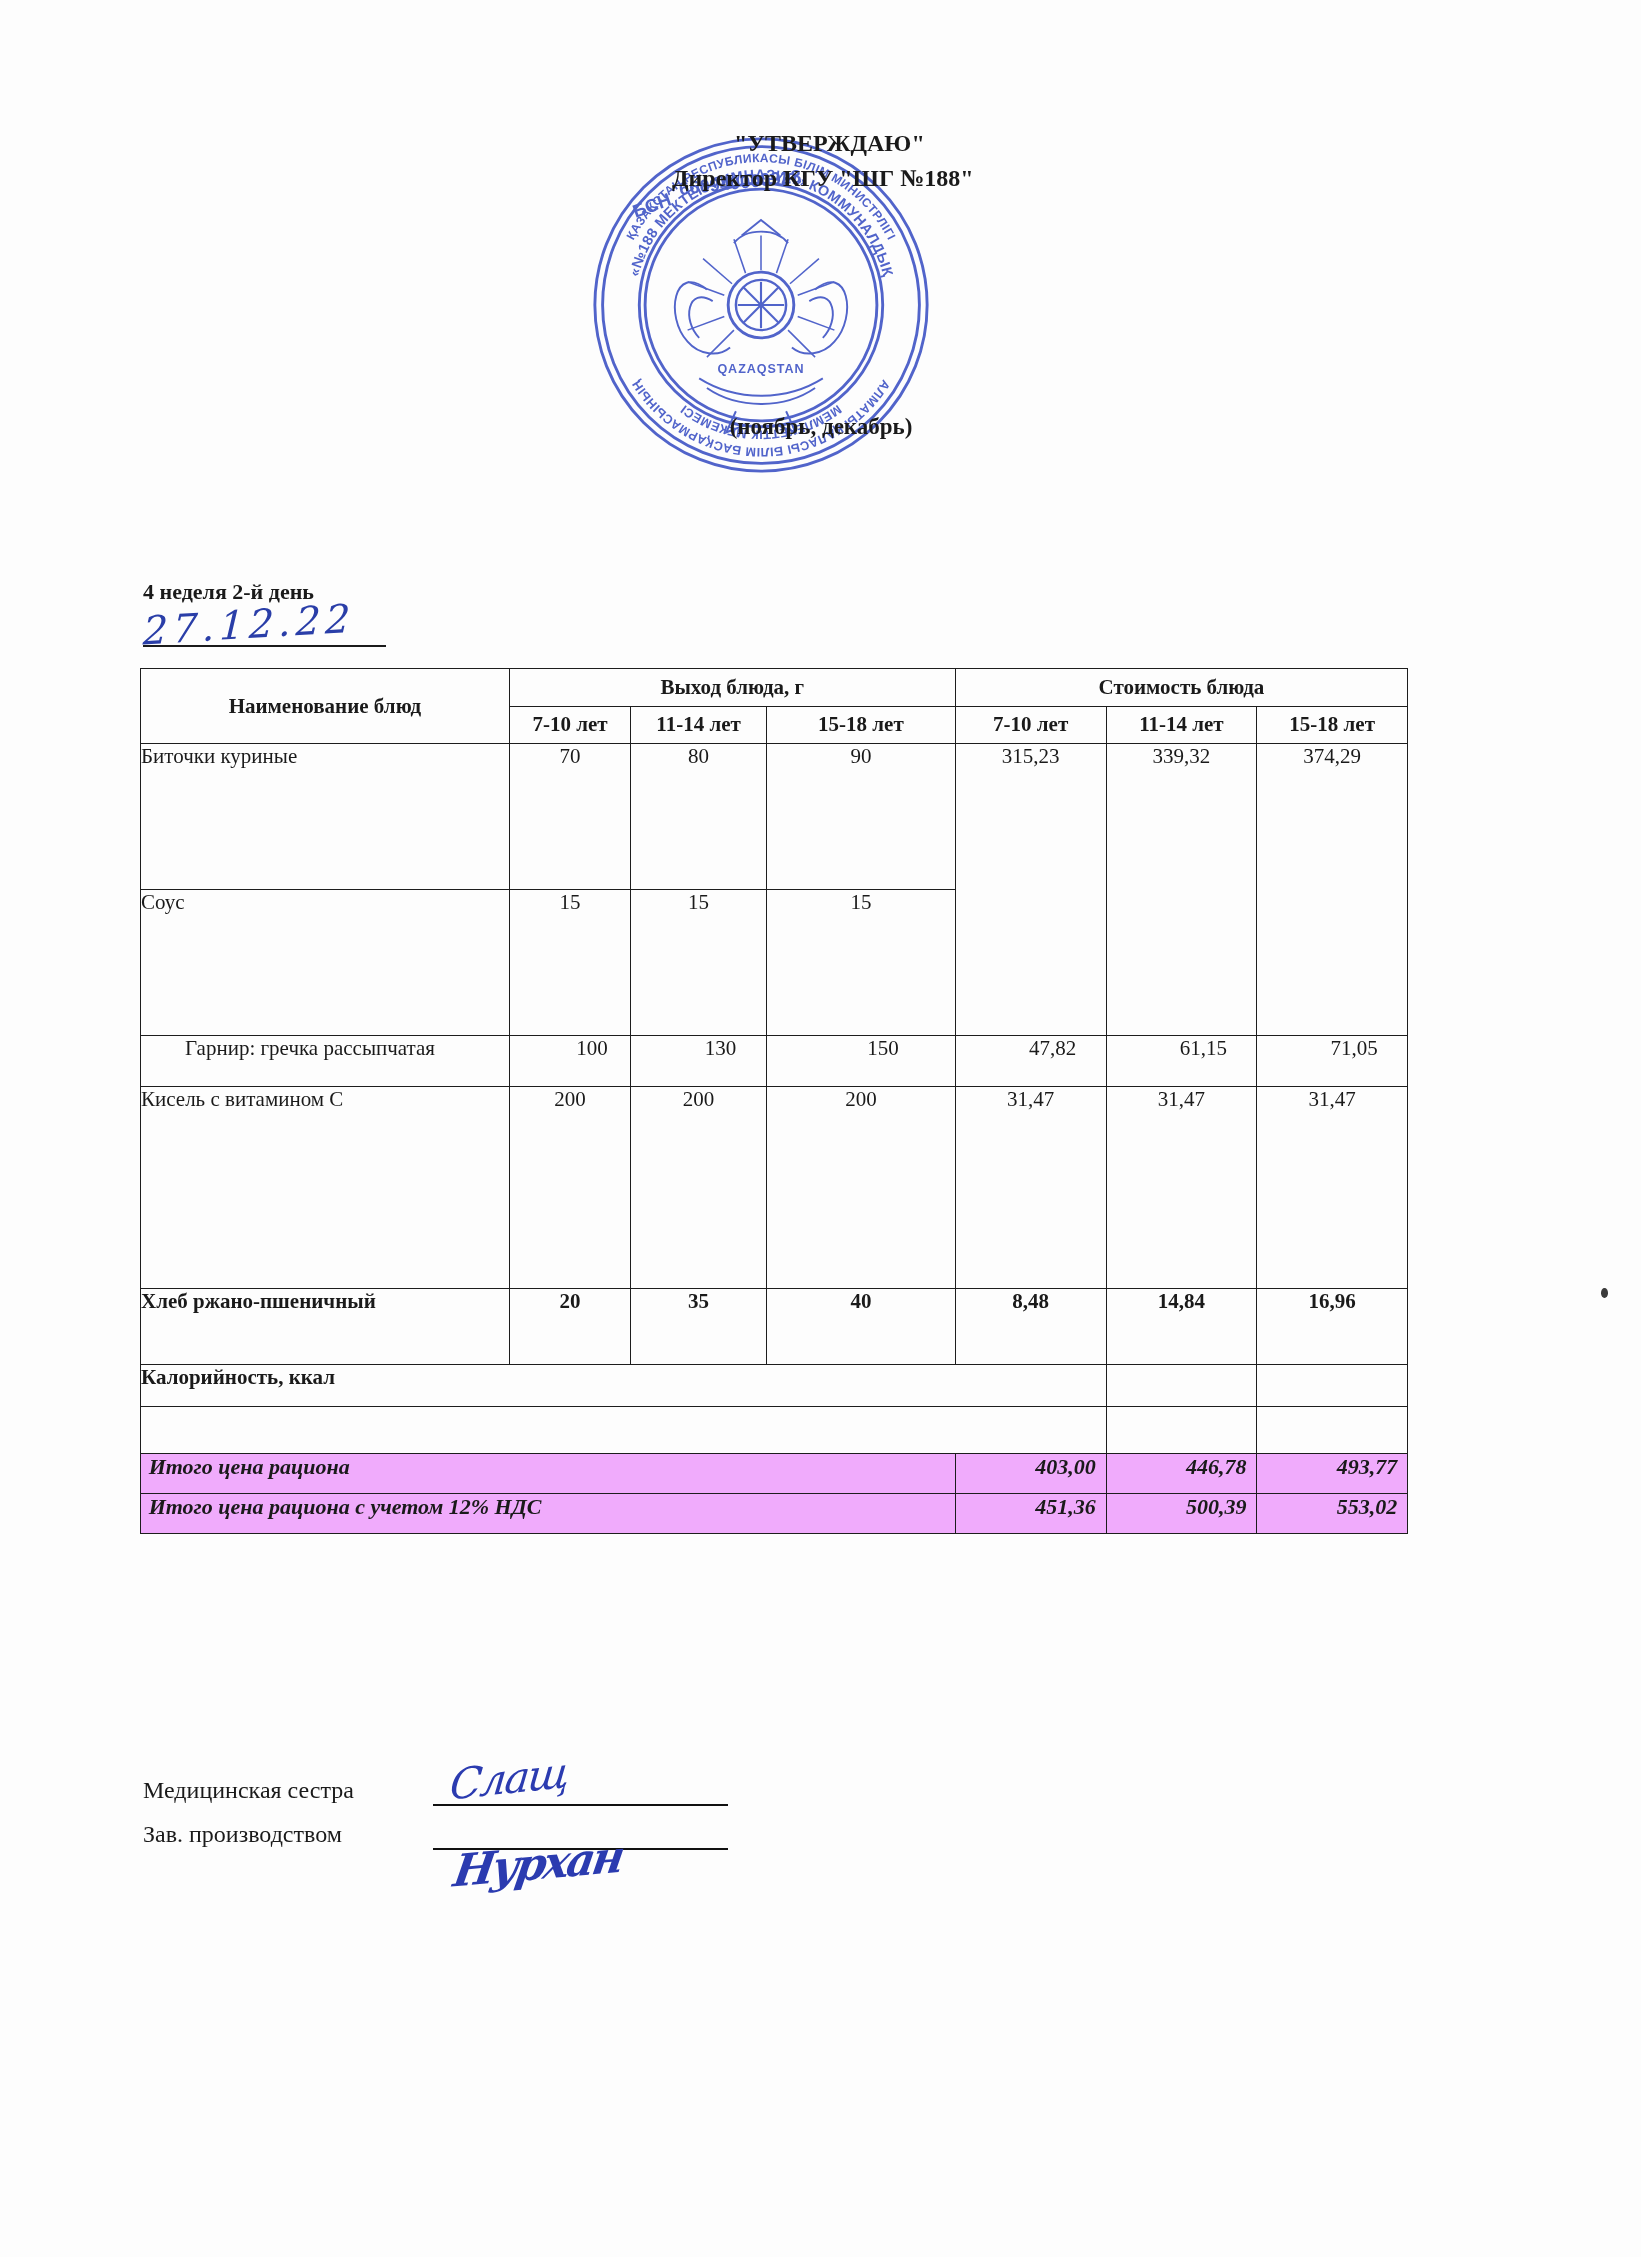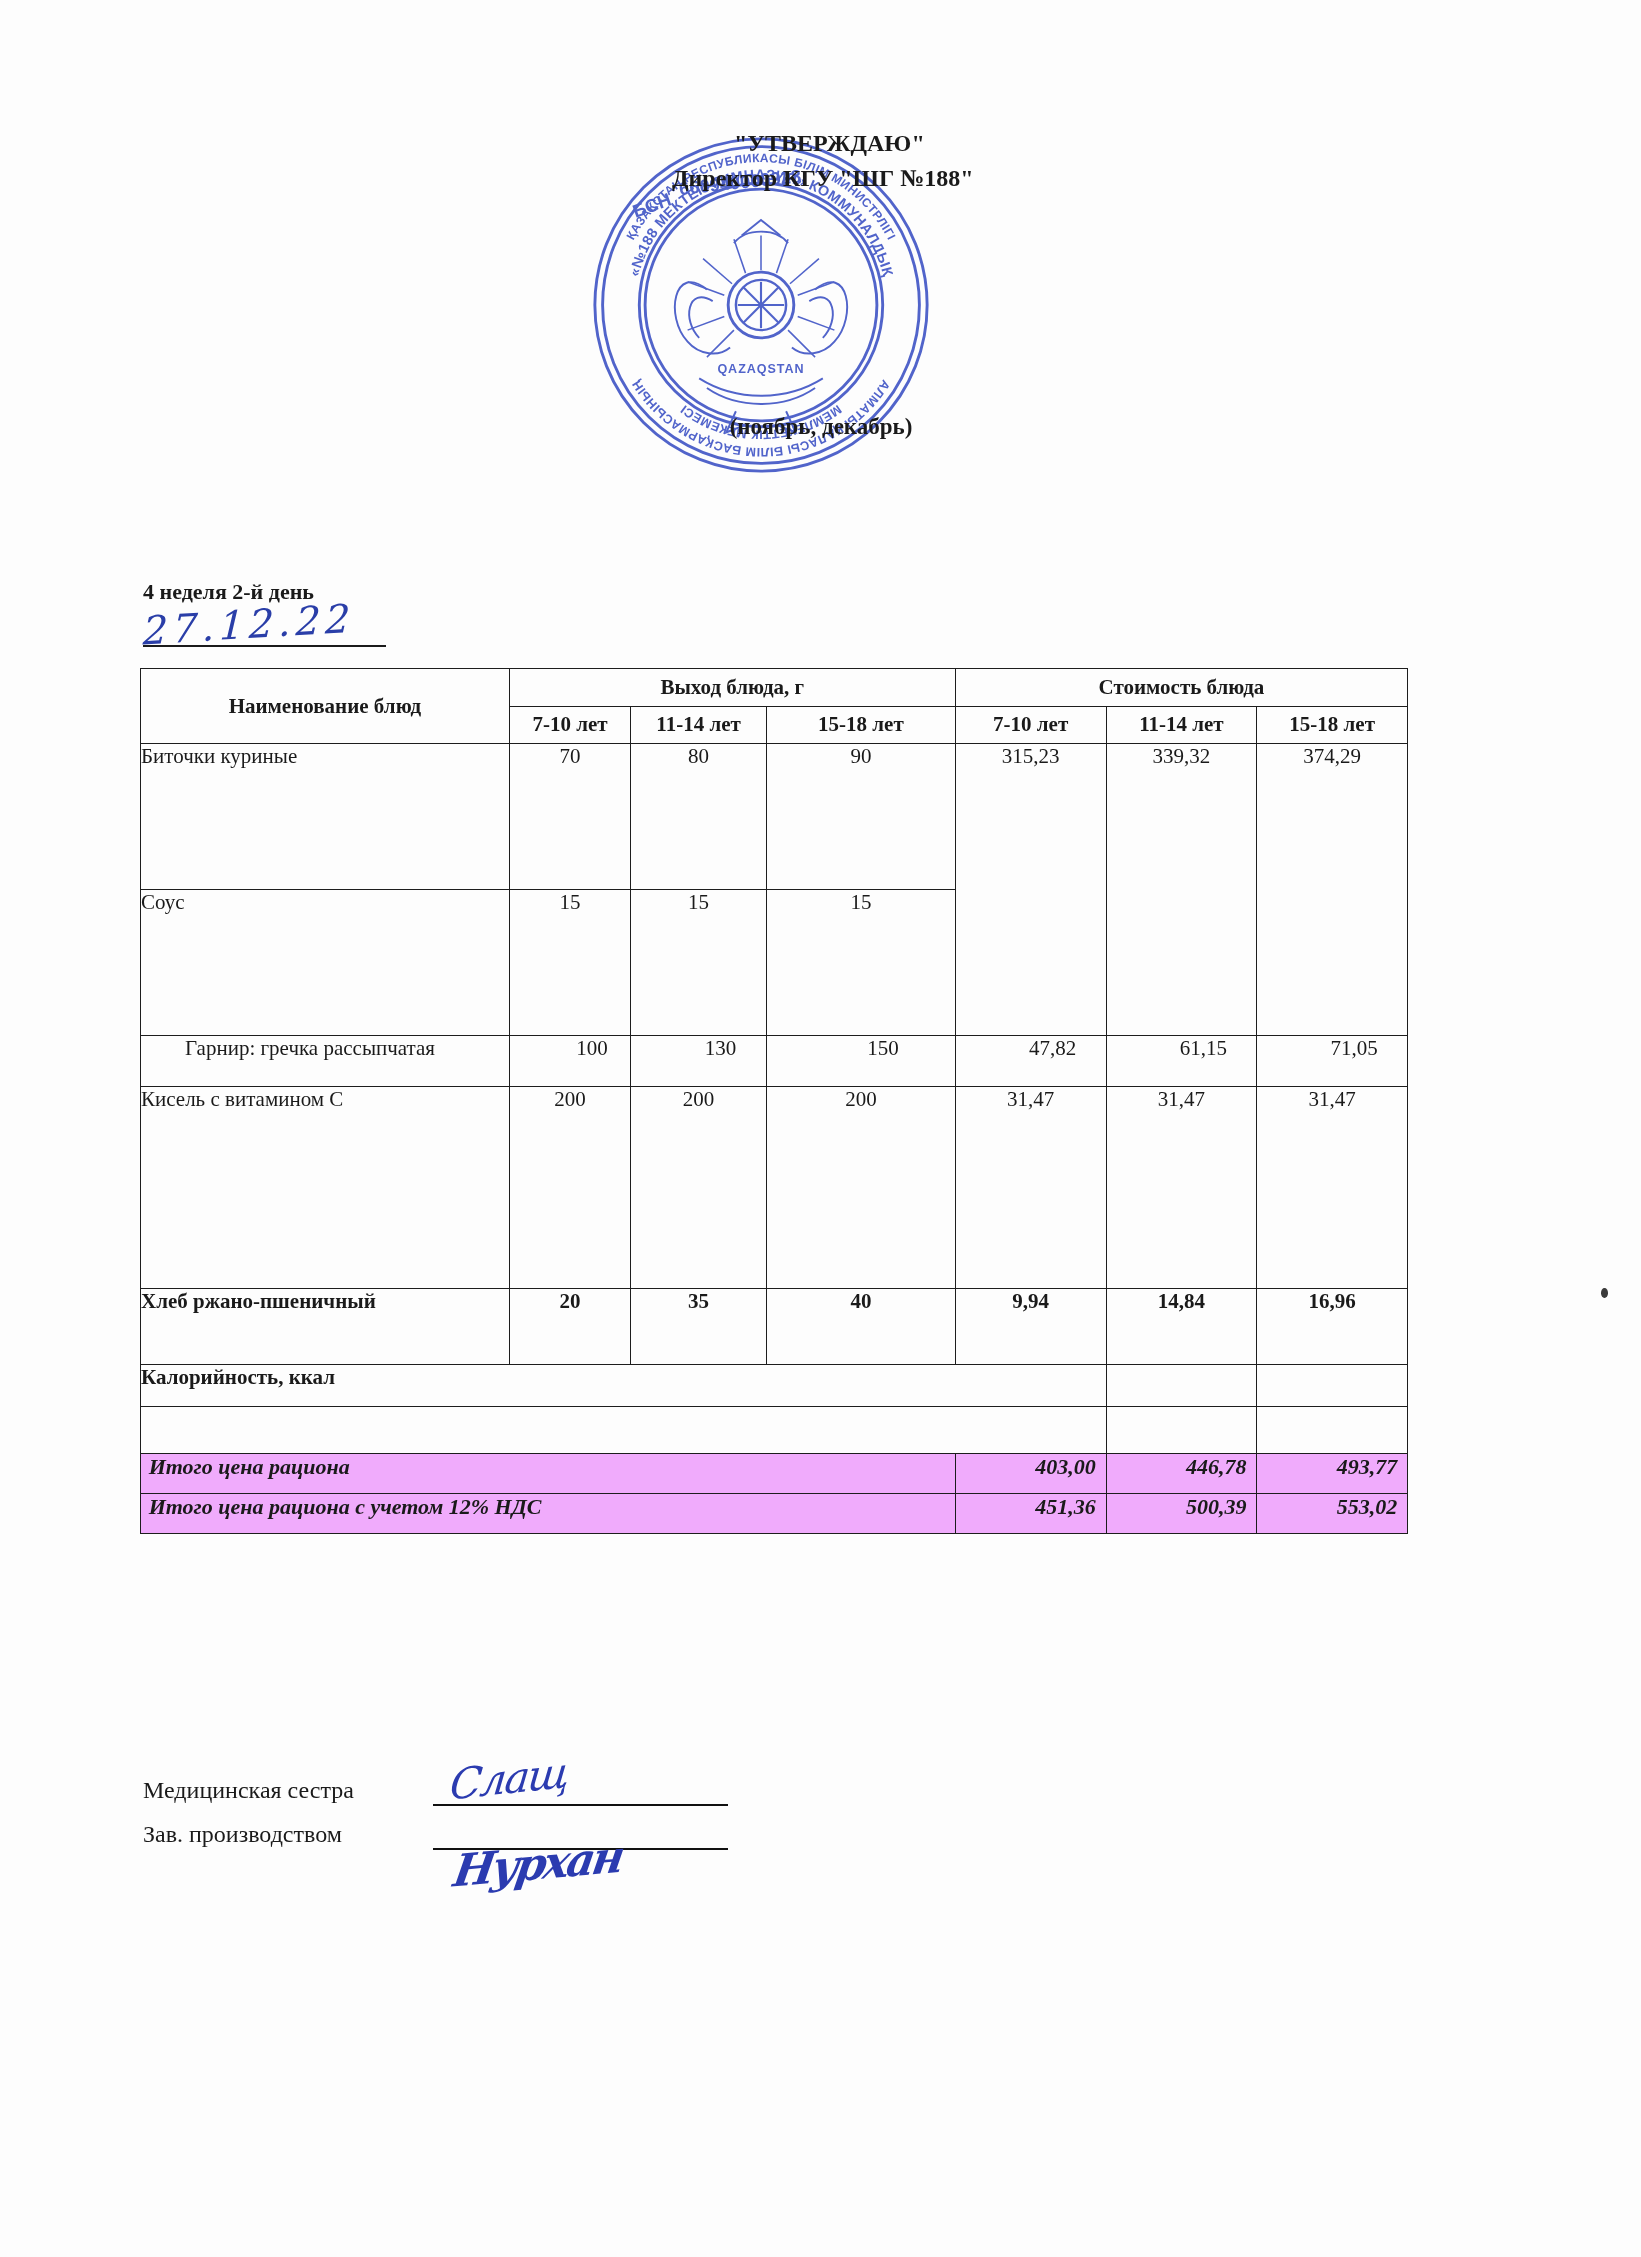--- a/index.html
+++ b/index.html
@@ -403,21 +403,21 @@
         <td class="num">31,47</td>
         <td class="num">31,47</td>
         <td class="num">31,47</td>
       </tr>
 
       <tr class="r-bread">
         <td class="nm">Хлеб ржано-пшеничный</td>
         <td class="num">20</td>
         <td class="num">35</td>
         <td class="num">40</td>
-        <td class="num">9,94</td>
+        <td class="num">8,48</td>
         <td class="num">14,84</td>
         <td class="num">16,96</td>
       </tr>
 
       <tr class="r-kcal">
         <td class="nm" colspan="5" style="font-weight:bold;">Калорийность, ккал</td>
         <td class="num"></td>
         <td class="num"></td>
       </tr>
 

